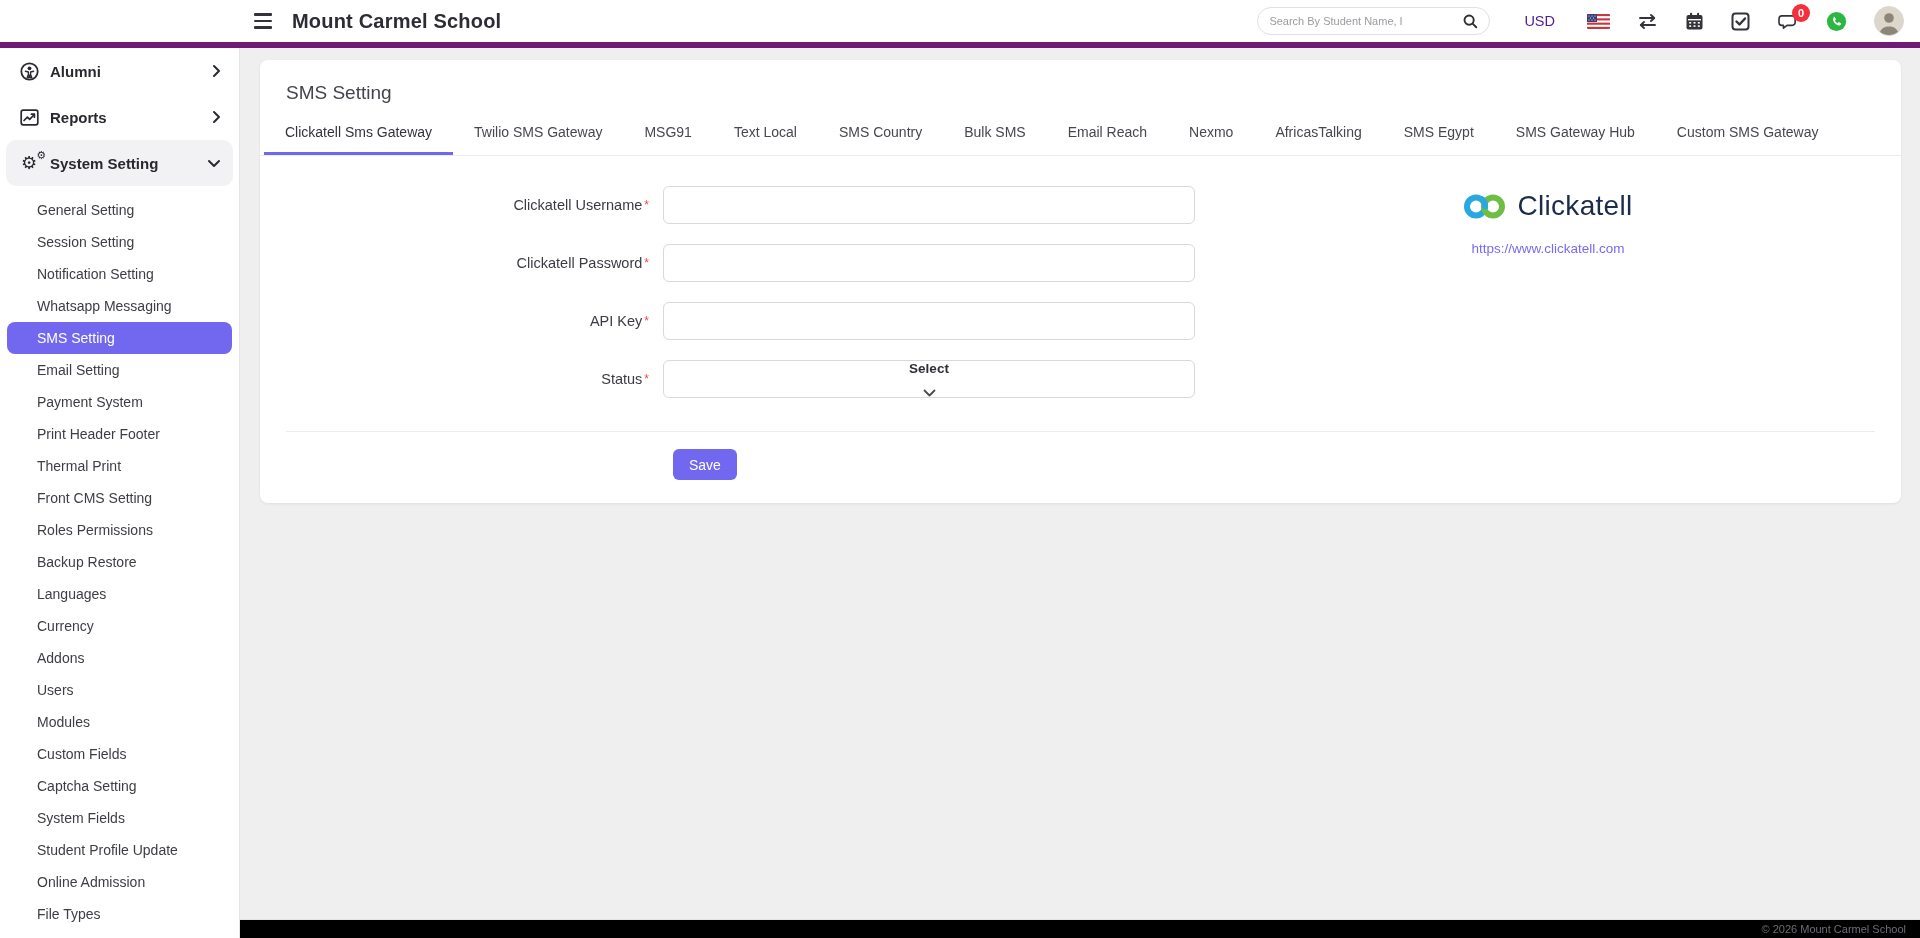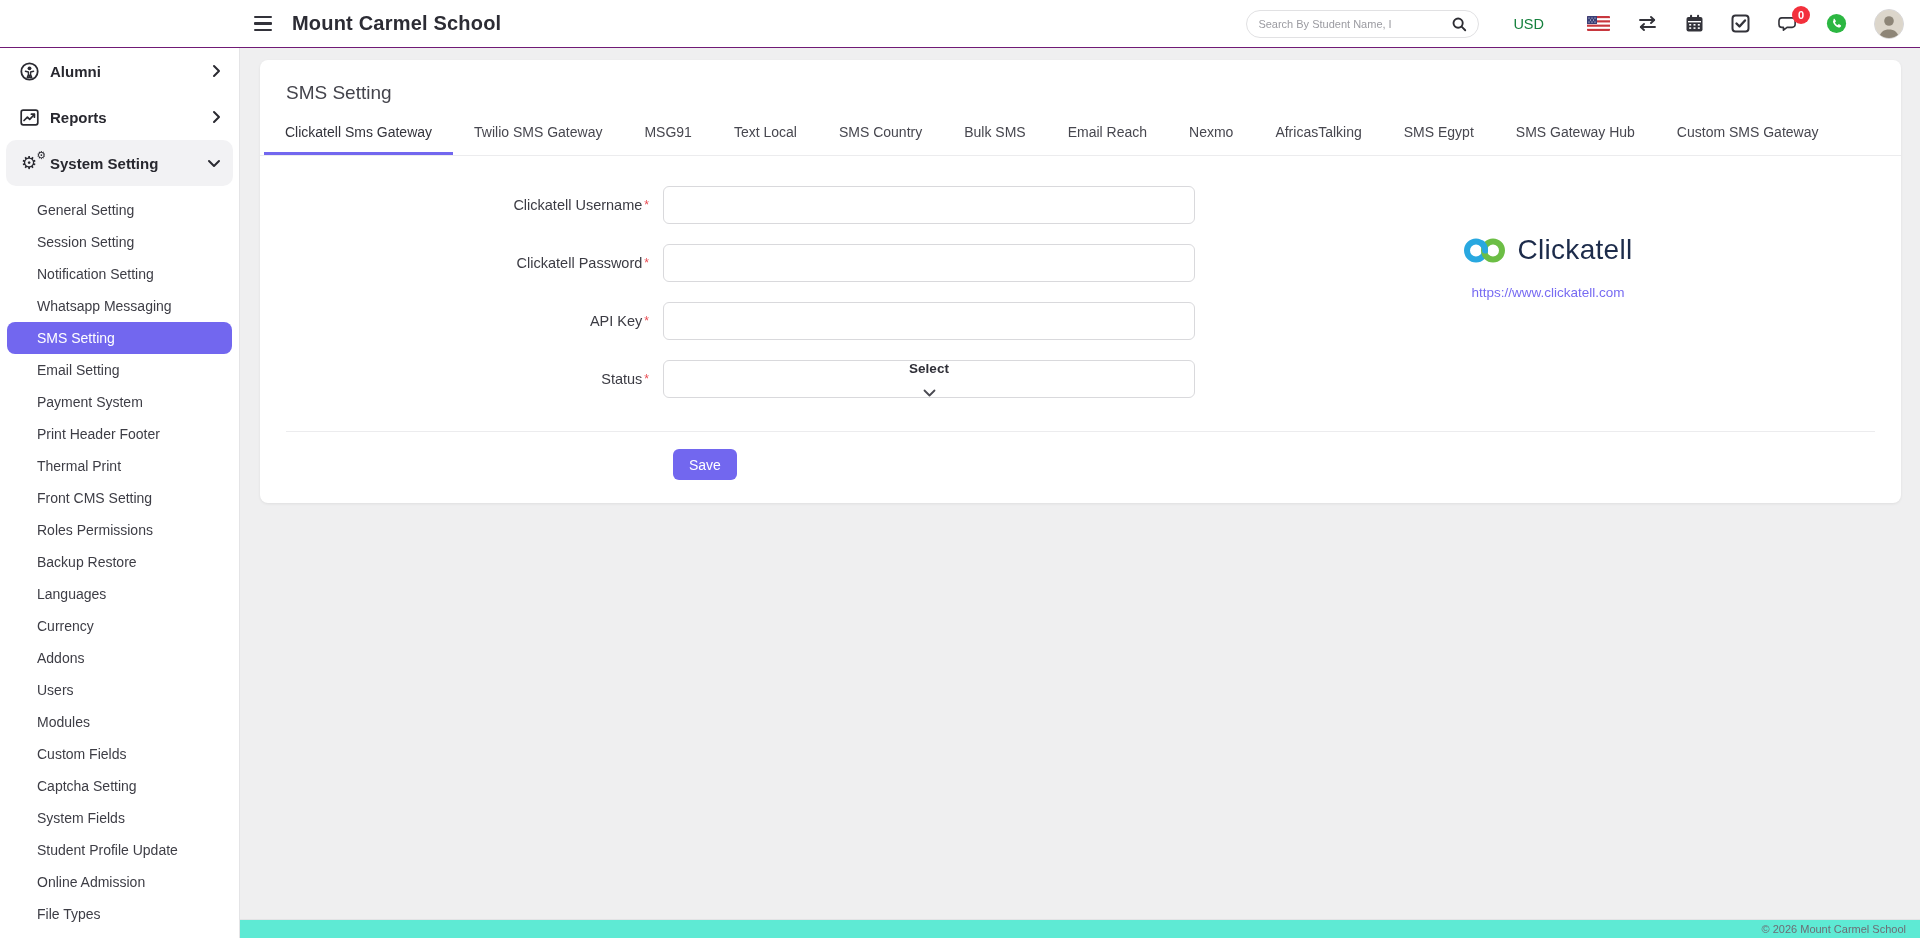--- a/index.html
+++ b/index.html
@@ -4,34 +4,34 @@
 <style>
   * { box-sizing: border-box; margin: 0; padding: 0; }
   html,body { width:1920px; height:938px; overflow:hidden; }
   body {
     font-family: "Liberation Sans", "DejaVu Sans", sans-serif;
     background:#efeff0; color:#3a3a42; position:relative;
   }
   
   .header {
     position:absolute; top:0; left:0; right:0; height:48px; background:#fff;
-    display:flex; align-items:center; z-index:10; border-bottom:1px solid #701a75;
+    display:flex; align-items:center; z-index:10; border-bottom:6px solid #701a75;
   }
   .hamburger { margin-left:254px; width:22px; height:22px; border:none; background:none; cursor:pointer; display:flex; flex-direction:column; justify-content:center; gap:4px; }
   .hamburger span { display:block; height:2.4px; background:#32323a; border-radius:1px; }
   .hamburger span:nth-child(1){ width:18px; } .hamburger span:nth-child(2){ width:18px; } .hamburger span:nth-child(3){ width:18px; }
   .school-title { margin-left:16px; font-size:20px; font-weight:bold; color:#2c2c34; letter-spacing:.2px; }
   .header-right { margin-left:auto; display:flex; align-items:center; padding-right:14px; }
   .search-pill {
     width:233px; height:28px; border:1px solid #e1e1e3; border-radius:15px;
     display:flex; align-items:center; padding:0 11px; margin-right:34px; background:#fff;
   }
   .search-pill input { border:none; outline:none; flex:1; font-size:11px; color:#55555d; min-width:0; background:transparent; font-family:inherit; }
   .search-pill input::placeholder { color:#9b9ba1; }
-  .usd-label { font-size:14.5px; font-weight:500; color:#15803d; margin-right:43px; }
+  .usd-label { font-size:14.5px; font-weight:500; color:#4c1d95; margin-right:32px; }
   .hdr-ic { display:inline-flex; align-items:center; justify-content:center; margin-right:27px; cursor:pointer; position:relative; }
   .flag-box { width:23px; height:15px; overflow:hidden; border-radius:1px; }
   .badge {
     position:absolute; top:-8px; right:-11px; min-width:18px; height:18px; padding:0 4px;
     background:#f3303c; color:#fff; font-size:11px; font-weight:bold; border-radius:9px;
     display:flex; align-items:center; justify-content:center;
   }
   .avatar { width:30px; height:30px; border-radius:50%; overflow:hidden; border:1px solid #d6d6d9; background:#e8e3da; cursor:pointer; margin-right:2px; }
   
   .sidebar {
@@ -71,26 +71,26 @@
     padding:0 14px; display:flex; align-items:center; justify-content:space-between;
     cursor:pointer; background:#fff;flex-direction:column;
   }
   .form-select .sel-val { font-size:13.5px; font-weight:bold; color:#2f2f37; }
   .divider { border-top:1px solid #ececee; margin:33px 26px 0 26px; }
   .save-btn {
     margin:17px 0 0 413px; background:#7267ef; color:#fff; border:none; border-radius:6px;
     padding:3px 16px; height:31px; font-size:14px; cursor:pointer; font-family:inherit;
   }
   .gateway-brand { position:absolute; left:1168px; top:130px; width:240px; text-align:center; }
-  .brand-row { display:flex; align-items:center; justify-content:center; gap:9px;margin-top:44px; }
+  .brand-row { display:flex; align-items:center; justify-content:center; gap:9px; }
   .brand-name { font-size:28px; color:#1c2b4a; letter-spacing:.3px; }
   .brand-link { display:inline-block; margin-top:19px; font-size:13.5px; color:#776bf2; text-decoration:none; }
   
   .footer {
-    position:absolute; left:240px; right:0; bottom:0; height:19px; background:#5eead4;
+    position:absolute; left:240px; right:0; bottom:0; height:19px; background:#000000;
     border-top:1px solid #e3e3e5; font-size:11px; color:#6d6d75; text-align:right;
     line-height:18px; padding-right:14px; z-index:6;
   }
   svg { display:block; }
 </style>
 </head>
 <body>
 
 <div class="header">
   <button class="hamburger" aria-label="toggle sidebar">

